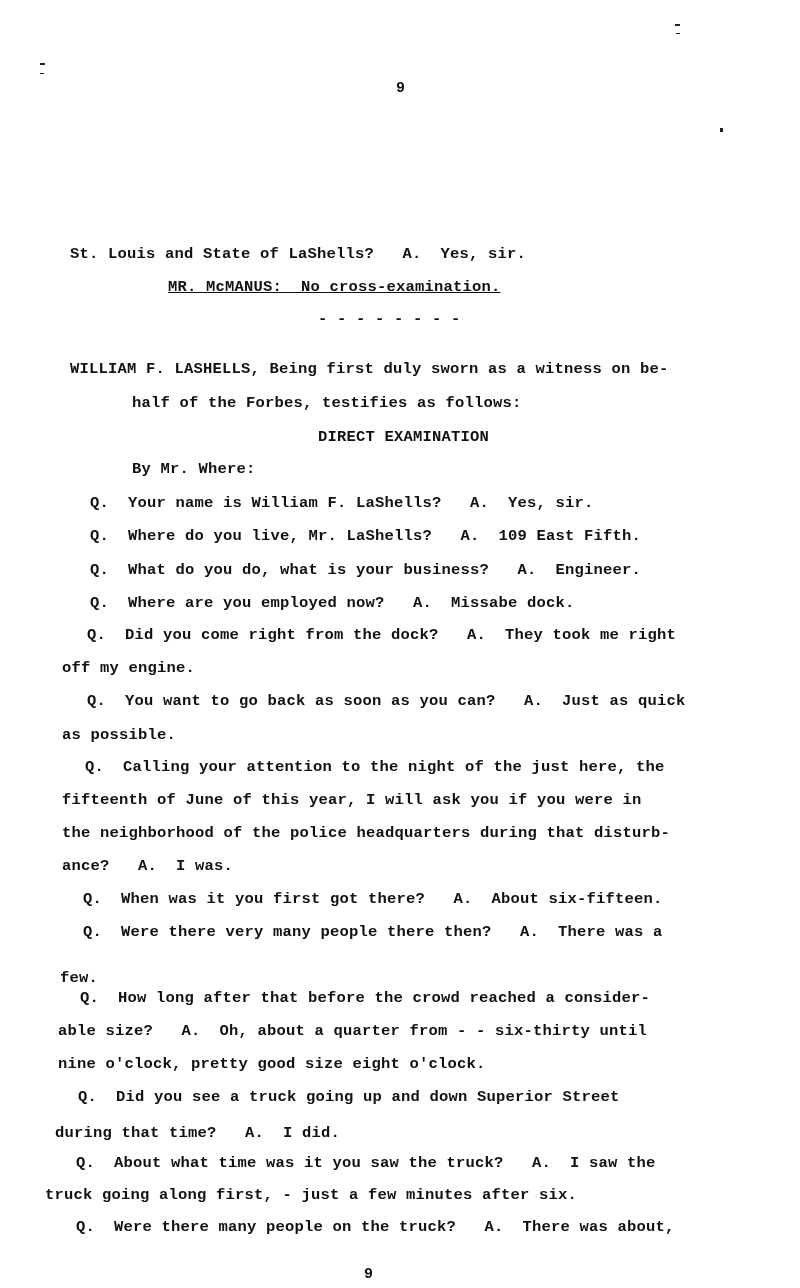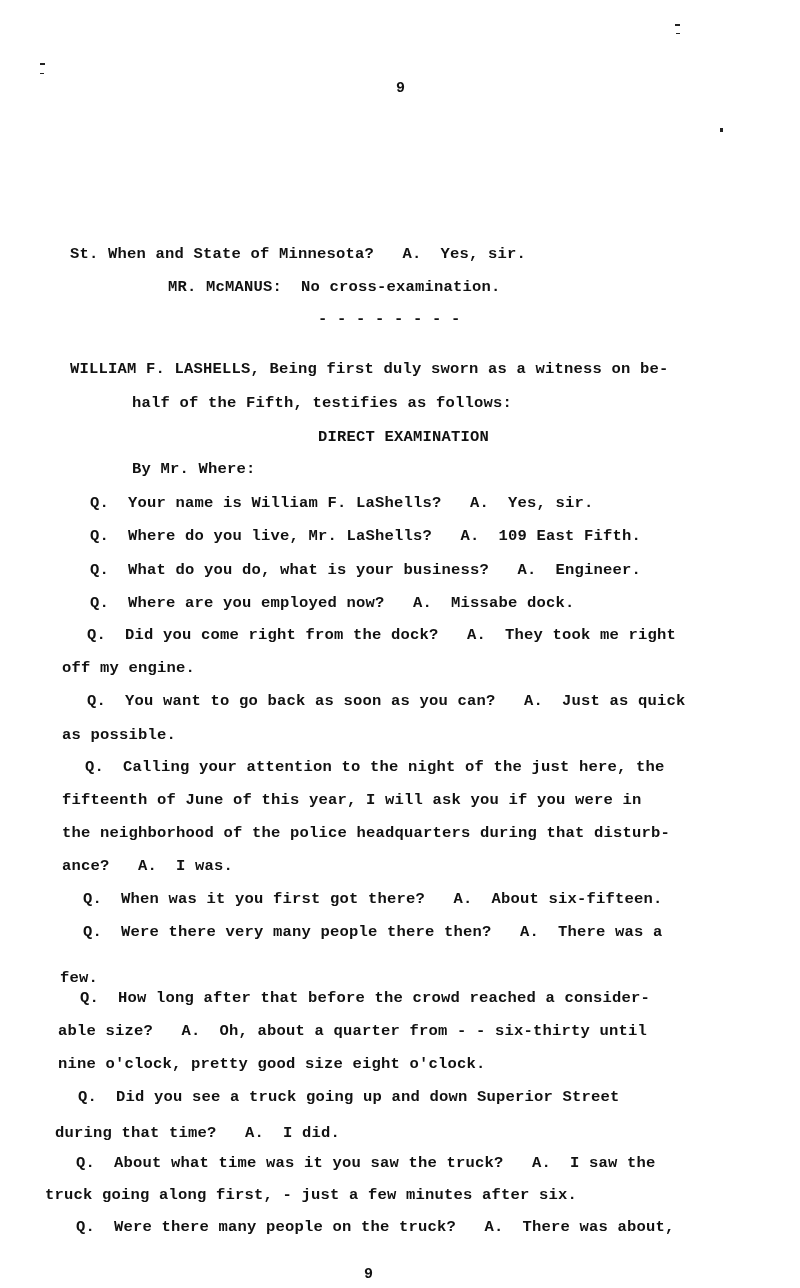--- a/index.html
+++ b/index.html
@@ -24,25 +24,25 @@
 <div class="page">
   <div class="pgnum" style="left:396px; top:80px;">9</div>
 
   <div class="speck" style="left:40px; top:63px; width:5px; height:2px;"></div>
   <div class="speck" style="left:40px; top:73px; width:4px; height:1px;"></div>
   <div class="speck" style="left:675px; top:24px; width:5px; height:2px;"></div>
   <div class="speck" style="left:676px; top:33px; width:4px; height:1px;"></div>
   <div class="speck" style="left:720px; top:128px; width:3px; height:4px;"></div>
 
   <div id="lines">
-    <div class="ln" style="left: 70px; top: 245px;">St. When and State of Minnesota?   A.  Yes, sir.</div>
-    <div class="ln" style="left: 168px; top: 278px;">MR. McMANUS:  No cross-examination.</div>
+    <div class="ln" style="left: 70px; top: 245px;">St. Louis and State of LaShells?   A.  Yes, sir.</div>
+    <div class="ln" style="left: 168px; top: 278px; text-decoration: underline;">MR. McMANUS:  No cross-examination.</div>
     <div class="ln" style="left: 318px; top: 310px;">- - - - - - - -</div>
     <div class="ln" style="left: 70px; top: 360px;">WILLIAM F. LASHELLS, Being first duly sworn as a witness on be-</div>
-    <div class="ln" style="left: 132px; top: 394px;">half of the Fifth, testifies as follows:</div>
+    <div class="ln" style="left: 132px; top: 394px;">half of the Forbes, testifies as follows:</div>
     <div class="ln" style="left: 318px; top: 428px;">DIRECT EXAMINATION</div>
     <div class="ln" style="left: 132px; top: 460px;">By Mr. Where:</div>
     <div class="ln" style="left: 90px; top: 494px;">Q.  Your name is William F. LaShells?   A.  Yes, sir.</div>
     <div class="ln" style="left: 90px; top: 527px; font-family: Liberation Mono, monospace;">Q.  Where do you live, Mr. LaShells?   A.  109 East Fifth.</div>
     <div class="ln" style="left: 90px; top: 561px;">Q.  What do you do, what is your business?   A.  Engineer.</div>
     <div class="ln" style="left: 90px; top: 594px;">Q.  Where are you employed now?   A.  Missabe dock.</div>
     <div class="ln" style="left: 87px; top: 626px;">Q.  Did you come right from the dock?   A.  They took me right</div>
     <div class="ln" style="left: 62px; top: 659px;">off my engine.</div>
     <div class="ln" style="left: 87px; top: 692px;">Q.  You want to go back as soon as you can?   A.  Just as quick</div>
     <div class="ln" style="left: 62px; top: 726px;">as possible.</div>

